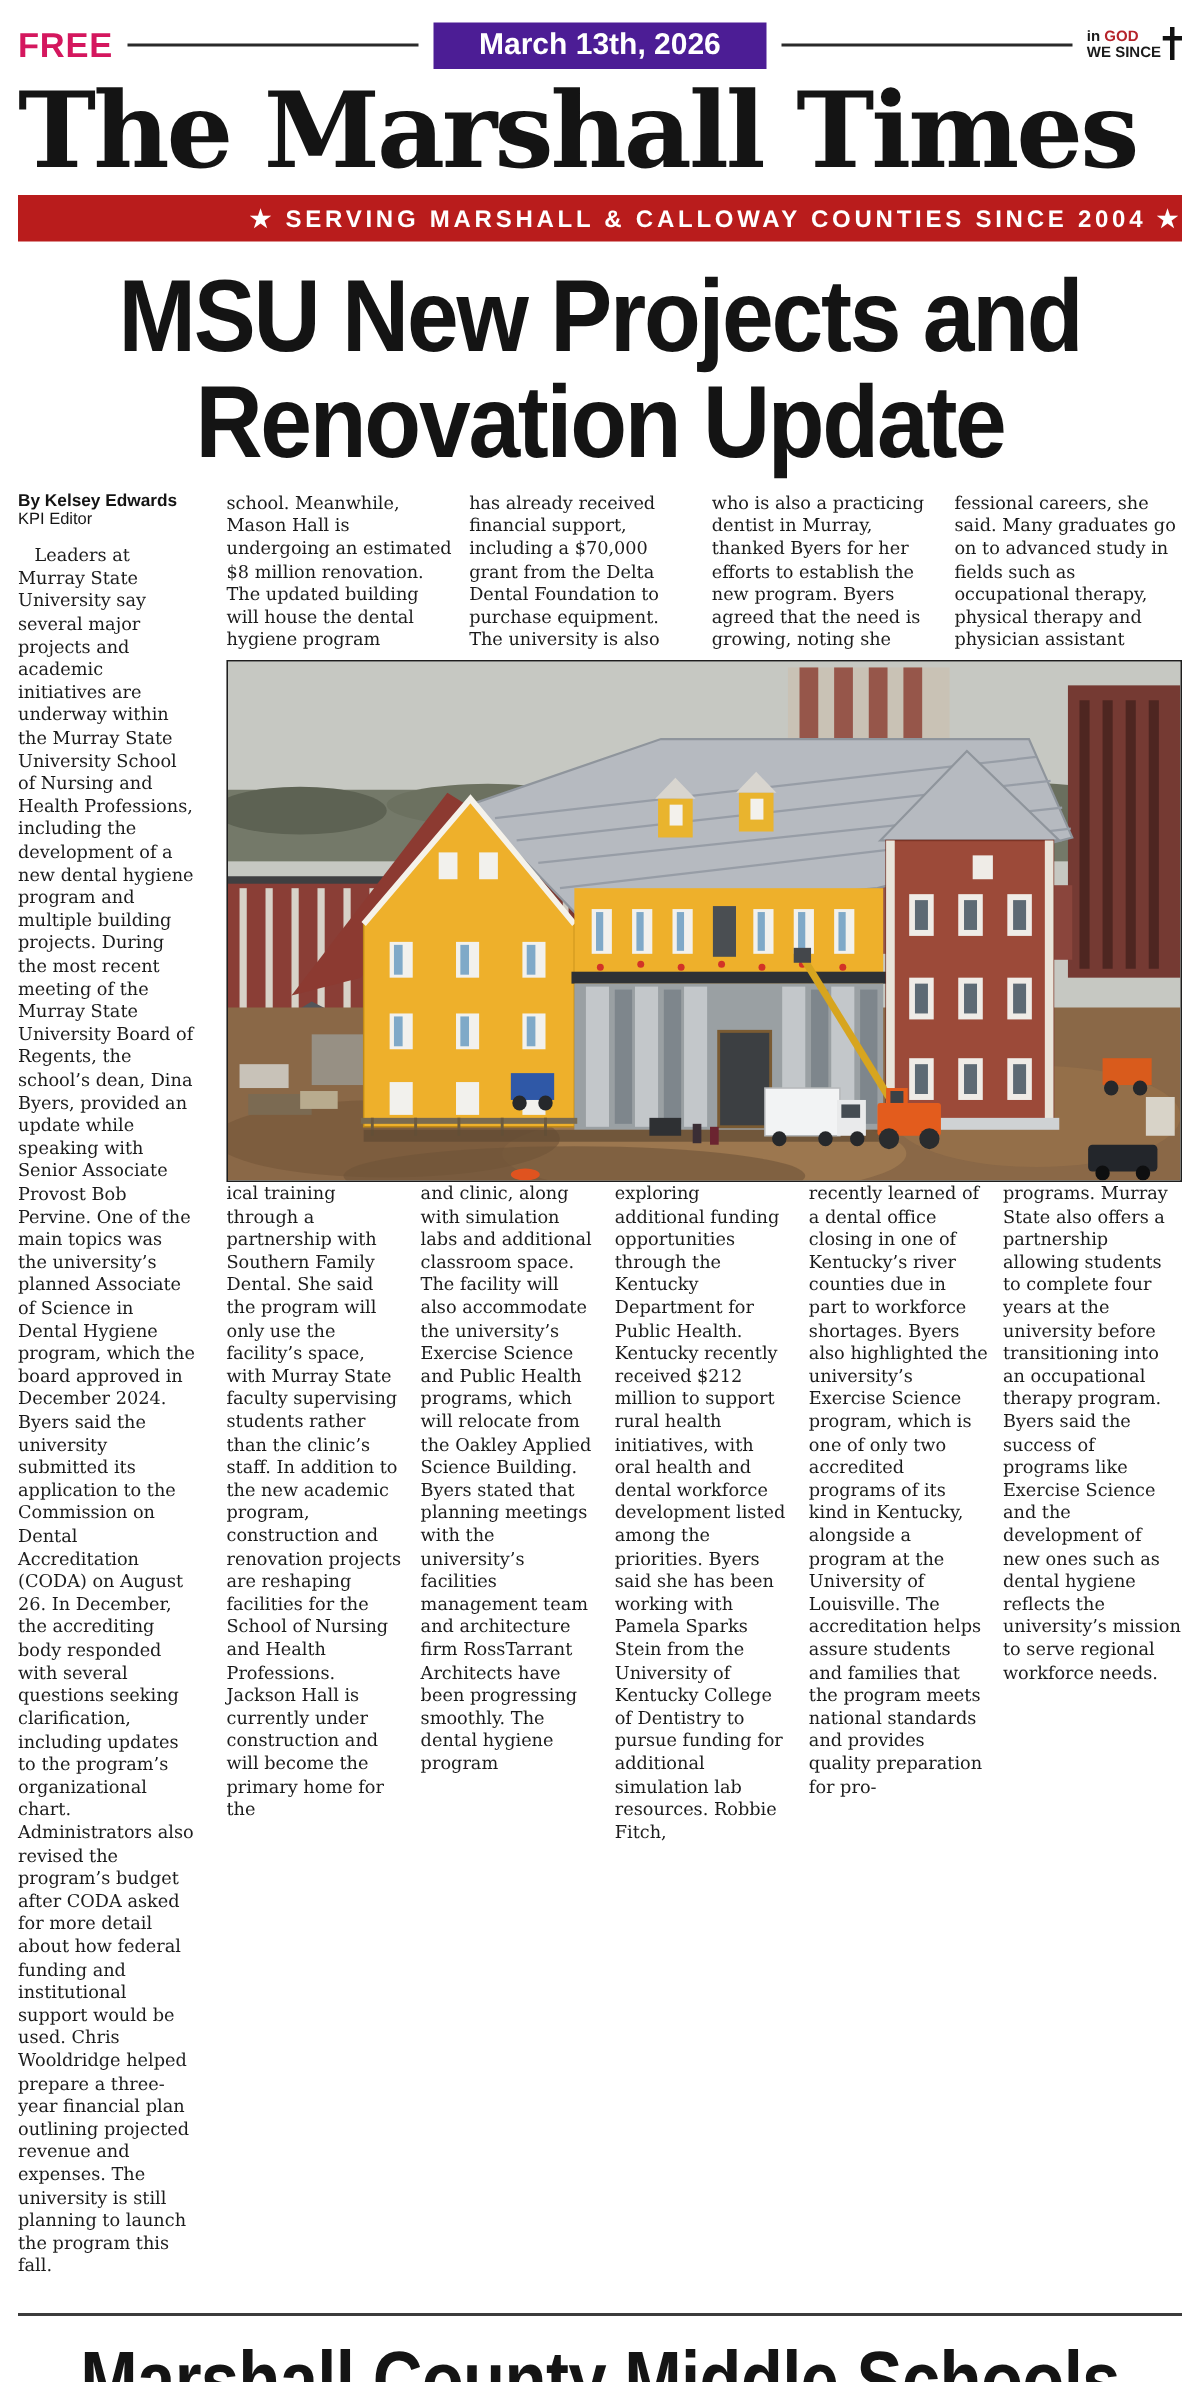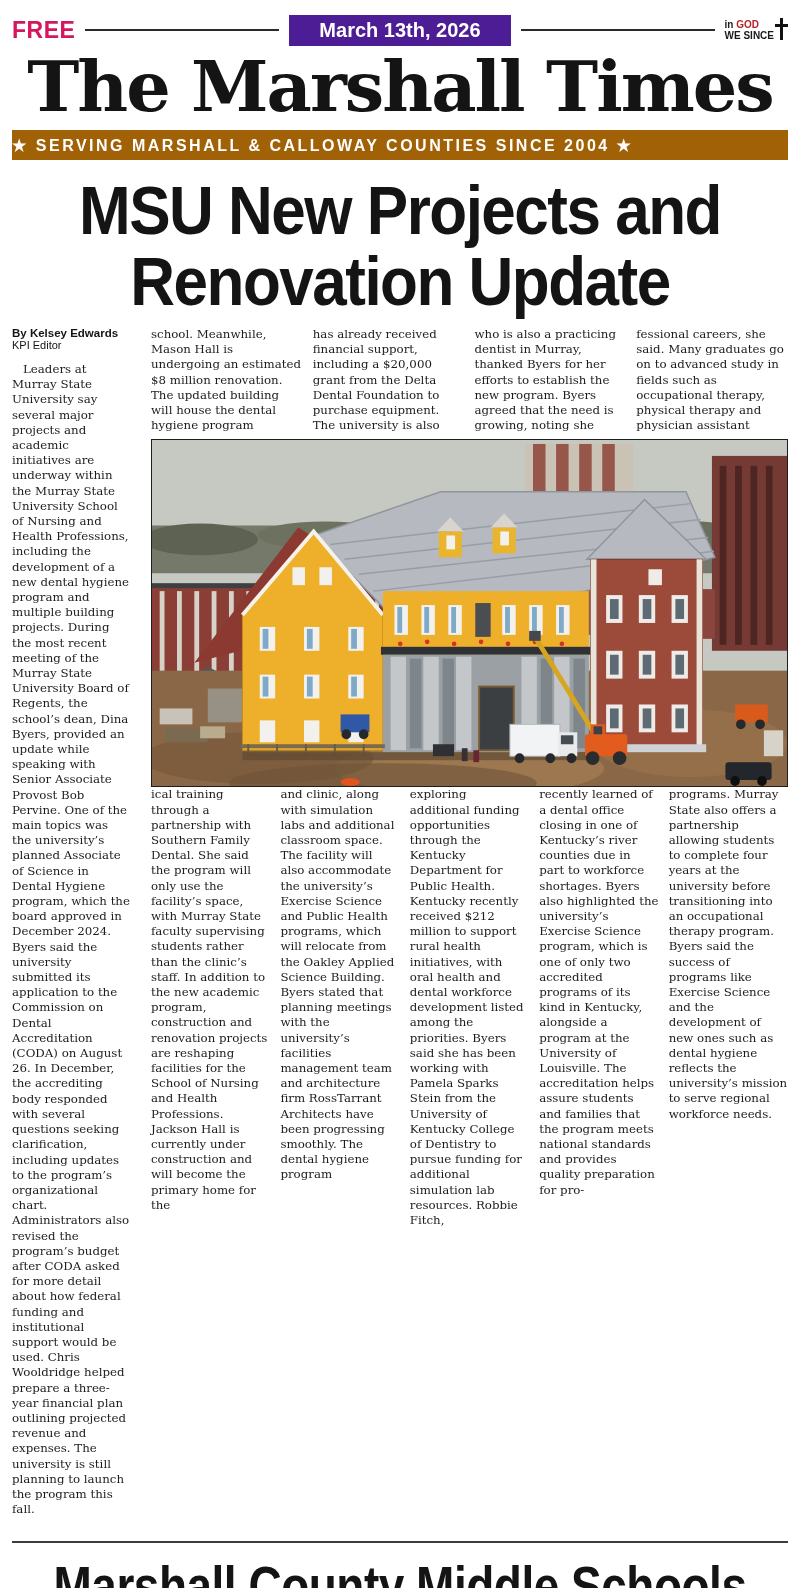--- a/index.html
+++ b/index.html
@@ -10,22 +10,22 @@
   
   .topbar { display:flex; align-items:center; height:40px; }
   .free { font-family:"Liberation Sans", sans-serif; font-weight:800; font-size:23px; color:#d4175e; letter-spacing:.5px; }
   .rule { flex:1; height:2px; background:#2a2a2a; margin:0 10px; }
   .datebox { background:#4c1d95; color:#fff; font-family:"Liberation Sans", sans-serif; font-weight:700; font-size:20px; padding:4px 30px; white-space:nowrap; }
   .motto { font-family:"Liberation Sans", sans-serif; font-weight:800; font-size:10px; line-height:1.1; color:#1a1a1a; display:flex; align-items:center; }
   .motto .god { color:#b5232a; }
   .motto .cross { margin-left:1px; }
 
   
-  .masthead { text-align:center; font-family:"DejaVu Serif", serif; font-weight:700; font-size:70px; line-height:1.0; letter-spacing:-2px; margin:2px 0 8px; }
-  .tagline { background:#a16207; color:#fff; text-align:left; font-family:"Liberation Sans", sans-serif; font-weight:800; font-size:16px; letter-spacing:2.5px; padding:6px 0 5px; }
+  .masthead { font-family:"DejaVu Serif", serif; font-weight:700; font-size:70px; line-height:1.0; letter-spacing:-2px; margin:2px 0 8px; }
+  .tagline { background:#b91c1c; color:#fff; text-align:right; font-family:"Liberation Sans", sans-serif; font-weight:800; font-size:16px; letter-spacing:2.5px; padding:6px 0 5px; }
 
   
   .headline { text-align:center; font-family:"Liberation Sans", sans-serif; font-weight:800; transform-origin:50% 0; }
   .h1a { font-size:62px; letter-spacing:-1.5px; line-height:1.04; transform:scaleY(1.10); margin:16px 0 22px; }
   .h2a { font-size:46px; letter-spacing:-.5px; line-height:1.05; transform:scaleY(1.20); margin:14px 0 26px; }
 
   
   .body { font-size:11.8px; line-height:15.2px; text-align:left; color:#1c1c1c; }
   .indent { text-indent:11px; }
   .byline-name { font-family:"Liberation Sans", sans-serif; font-weight:700; font-size:11.5px; }
@@ -77,21 +77,21 @@
 
   <div class="article1">
     <div class="colnarrow">
       <div class="byline-name">By Kelsey Edwards</div>
       <div class="byline-role">KPI Editor</div>
       <p class="body indent">Leaders at Murray State University say several major projects and academic initiatives are underway within the Murray State University School of Nursing and Health Professions, including the development of a new dental hygiene program and multiple building projects. During the most recent meeting of the Murray State University Board of Regents, the school’s dean, Dina Byers, provided an update while speaking with Senior Associate Provost Bob Pervine. One of the main topics was the university’s planned Associate of Science in Dental Hygiene program, which the board approved in December 2024. Byers said the university submitted its application to the Commission on Dental Accreditation (CODA) on August 26. In December, the accrediting body responded with several questions seeking clarification, including updates to the program’s organizational chart. Administrators also revised the program’s budget after CODA asked for more detail about how federal funding and institutional support would be used. Chris Wooldridge helped prepare a three-year financial plan outlining projected revenue and expenses. The university is still planning to launch the program this fall.</p>
     </div>
     <div class="a1right">
       <div class="a1top">
         <p class="tcol body">school. Meanwhile, Mason Hall is undergoing an estimated $8 million renovation. The updated building will house the dental hygiene program</p>
-        <p class="tcol body">has already received financial support, including a $20,000 grant from the Delta Dental Foundation to purchase equipment. The university is also</p>
+        <p class="tcol body">has already received financial support, including a $70,000 grant from the Delta Dental Foundation to purchase equipment. The university is also</p>
         <p class="tcol body">who is also a practicing dentist in Murray, thanked Byers for her efforts to establish the new program. Byers agreed that the need is growing, noting she</p>
         <p class="tcol body">fessional careers, she said. Many graduates go on to advanced study in fields such as occupational therapy, physical therapy and physician assistant</p>
       </div>
 
       <div class="photo">
         <svg viewBox="0 0 660 348" preserveAspectRatio="none" aria-hidden="true">
           <rect width="660" height="348" fill="#c6c8c2"></rect>
           <rect y="86" width="660" height="48" fill="#747969"></rect>
           <ellipse cx="50" cy="100" rx="60" ry="16" fill="#5d6253"></ellipse>
           <ellipse cx="180" cy="96" rx="70" ry="14" fill="#6c7160"></ellipse>

